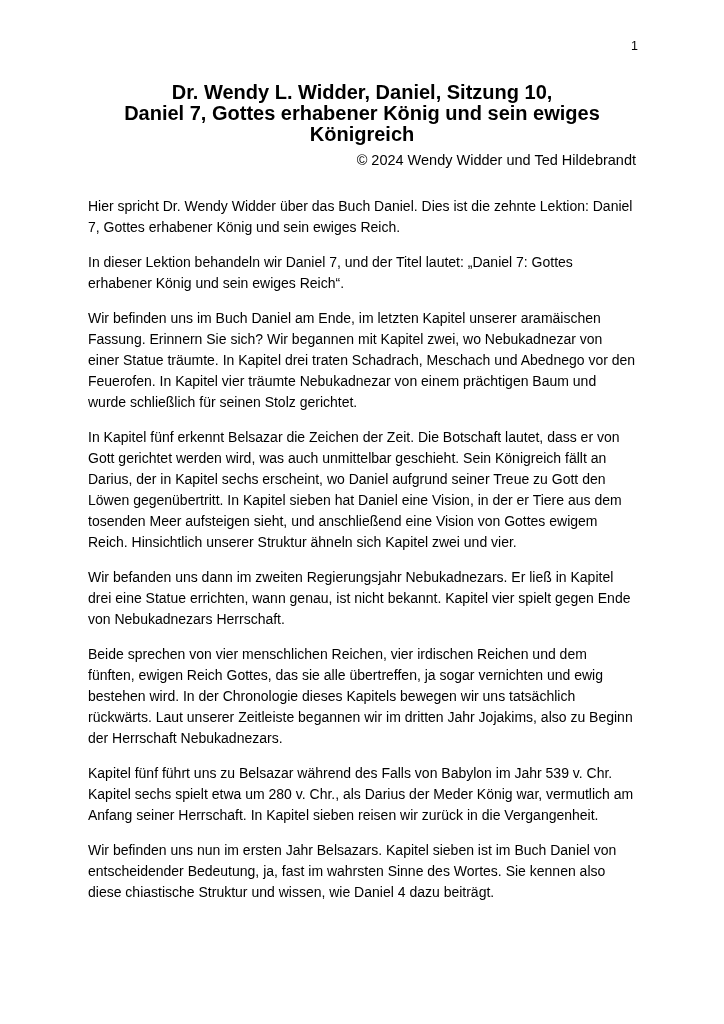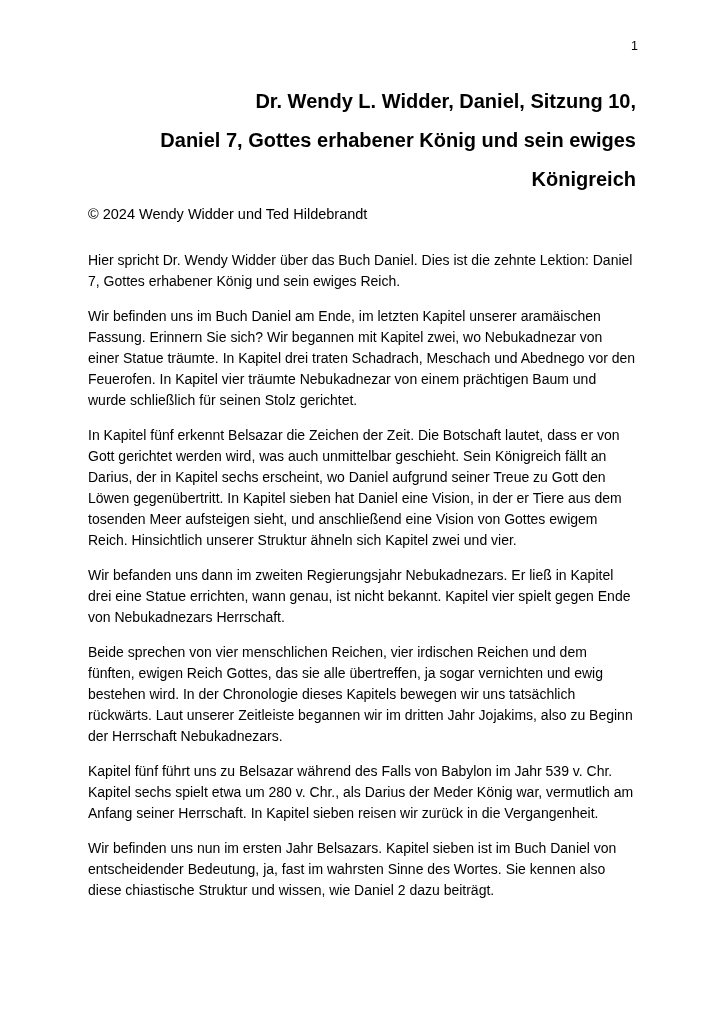--- a/index.html
+++ b/index.html
@@ -26,29 +26,29 @@
     right: 86px;
     font-size: 12.5px;
     line-height: 1;
   }
   .content {
     padding: 82px 88px 0 88px;
     box-sizing: border-box;
   }
   .doc-title {
     margin: 0 0 6px 0;
-    text-align: right;
+    text-align: center;
     font-weight: bold;
     font-size: 20px;
-    line-height: 39px;
+    line-height: 21px;
     white-space: pre-line;
   }
   .copyright {
     margin: 0 0 26px 0;
-    text-align: left;
+    text-align: right;
     font-size: 14.5px;
     line-height: 19px;
   }
   .para {
     margin: 8px 0 14px 0;
     font-size: 14px;
     line-height: 21px;
     text-align: left;
   }
 </style>
@@ -61,27 +61,28 @@
 
   <div class="content">
 
     <h1 class="doc-title">Dr. Wendy L. Widder, Daniel, Sitzung 10,
 Daniel 7, Gottes erhabener König und sein ewiges Königreich</h1>
 
     <div class="copyright">© 2024 Wendy Widder und Ted Hildebrandt</div>
 
     <p class="para">Hier spricht Dr. Wendy Widder über das Buch Daniel. Dies ist die zehnte Lektion: Daniel 7, Gottes erhabener König und sein ewiges Reich.</p>
 
+    <p class="para">In dieser Lektion behandeln wir Daniel 7, und der Titel lautet: „Daniel 7: Gottes erhabener König und sein ewiges Reich“.</p>
 
     <p class="para">Wir befinden uns im Buch Daniel am Ende, im letzten Kapitel unserer aramäischen Fassung. Erinnern Sie sich? Wir begannen mit Kapitel zwei, wo Nebukadnezar von einer Statue träumte. In Kapitel drei traten Schadrach, Meschach und Abednego vor den Feuerofen. In Kapitel vier träumte Nebukadnezar von einem prächtigen Baum und wurde schließlich für seinen Stolz gerichtet.</p>
 
     <p class="para">In Kapitel fünf erkennt Belsazar die Zeichen der Zeit. Die Botschaft lautet, dass er von Gott gerichtet werden wird, was auch unmittelbar geschieht. Sein Königreich fällt an Darius, der in Kapitel sechs erscheint, wo Daniel aufgrund seiner Treue zu Gott den Löwen gegenübertritt. In Kapitel sieben hat Daniel eine Vision, in der er Tiere aus dem tosenden Meer aufsteigen sieht, und anschließend eine Vision von Gottes ewigem Reich. Hinsichtlich unserer Struktur ähneln sich Kapitel zwei und vier.</p>
 
     <p class="para">Wir befanden uns dann im zweiten Regierungsjahr Nebukadnezars. Er ließ in Kapitel drei eine Statue errichten, wann genau, ist nicht bekannt. Kapitel vier spielt gegen Ende von Nebukadnezars Herrschaft.</p>
 
     <p class="para">Beide sprechen von vier menschlichen Reichen, vier irdischen Reichen und dem fünften, ewigen Reich Gottes, das sie alle übertreffen, ja sogar vernichten und ewig bestehen wird. In der Chronologie dieses Kapitels bewegen wir uns tatsächlich rückwärts. Laut unserer Zeitleiste begannen wir im dritten Jahr Jojakims, also zu Beginn der Herrschaft Nebukadnezars.</p>
 
     <p class="para">Kapitel fünf führt uns zu Belsazar während des Falls von Babylon im Jahr 539 v. Chr. Kapitel sechs spielt etwa um 280 v. Chr., als Darius der Meder König war, vermutlich am Anfang seiner Herrschaft. In Kapitel sieben reisen wir zurück in die Vergangenheit.</p>
 
-    <p class="para">Wir befinden uns nun im ersten Jahr Belsazars. Kapitel sieben ist im Buch Daniel von entscheidender Bedeutung, ja, fast im wahrsten Sinne des Wortes. Sie kennen also diese chiastische Struktur und wissen, wie Daniel 2 dazu beiträgt.</p>
+    <p class="para">Wir befinden uns nun im ersten Jahr Belsazars. Kapitel sieben ist im Buch Daniel von entscheidender Bedeutung, ja, fast im wahrsten Sinne des Wortes. Sie kennen also diese chiastische Struktur und wissen, wie Daniel 4 dazu beiträgt.</p>
 
   </div>
 </div>
 
 </body></html>

